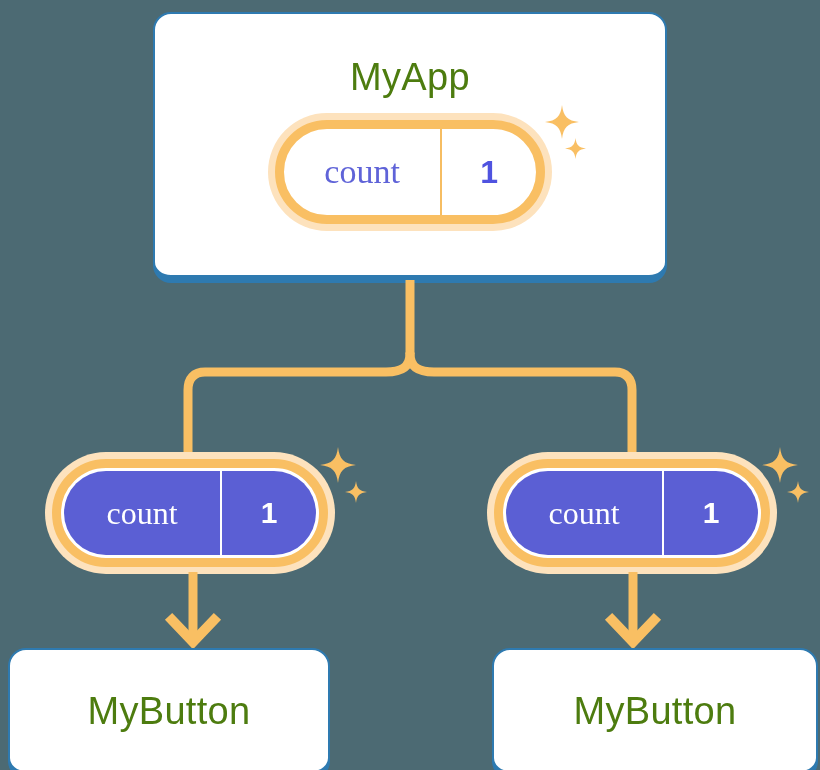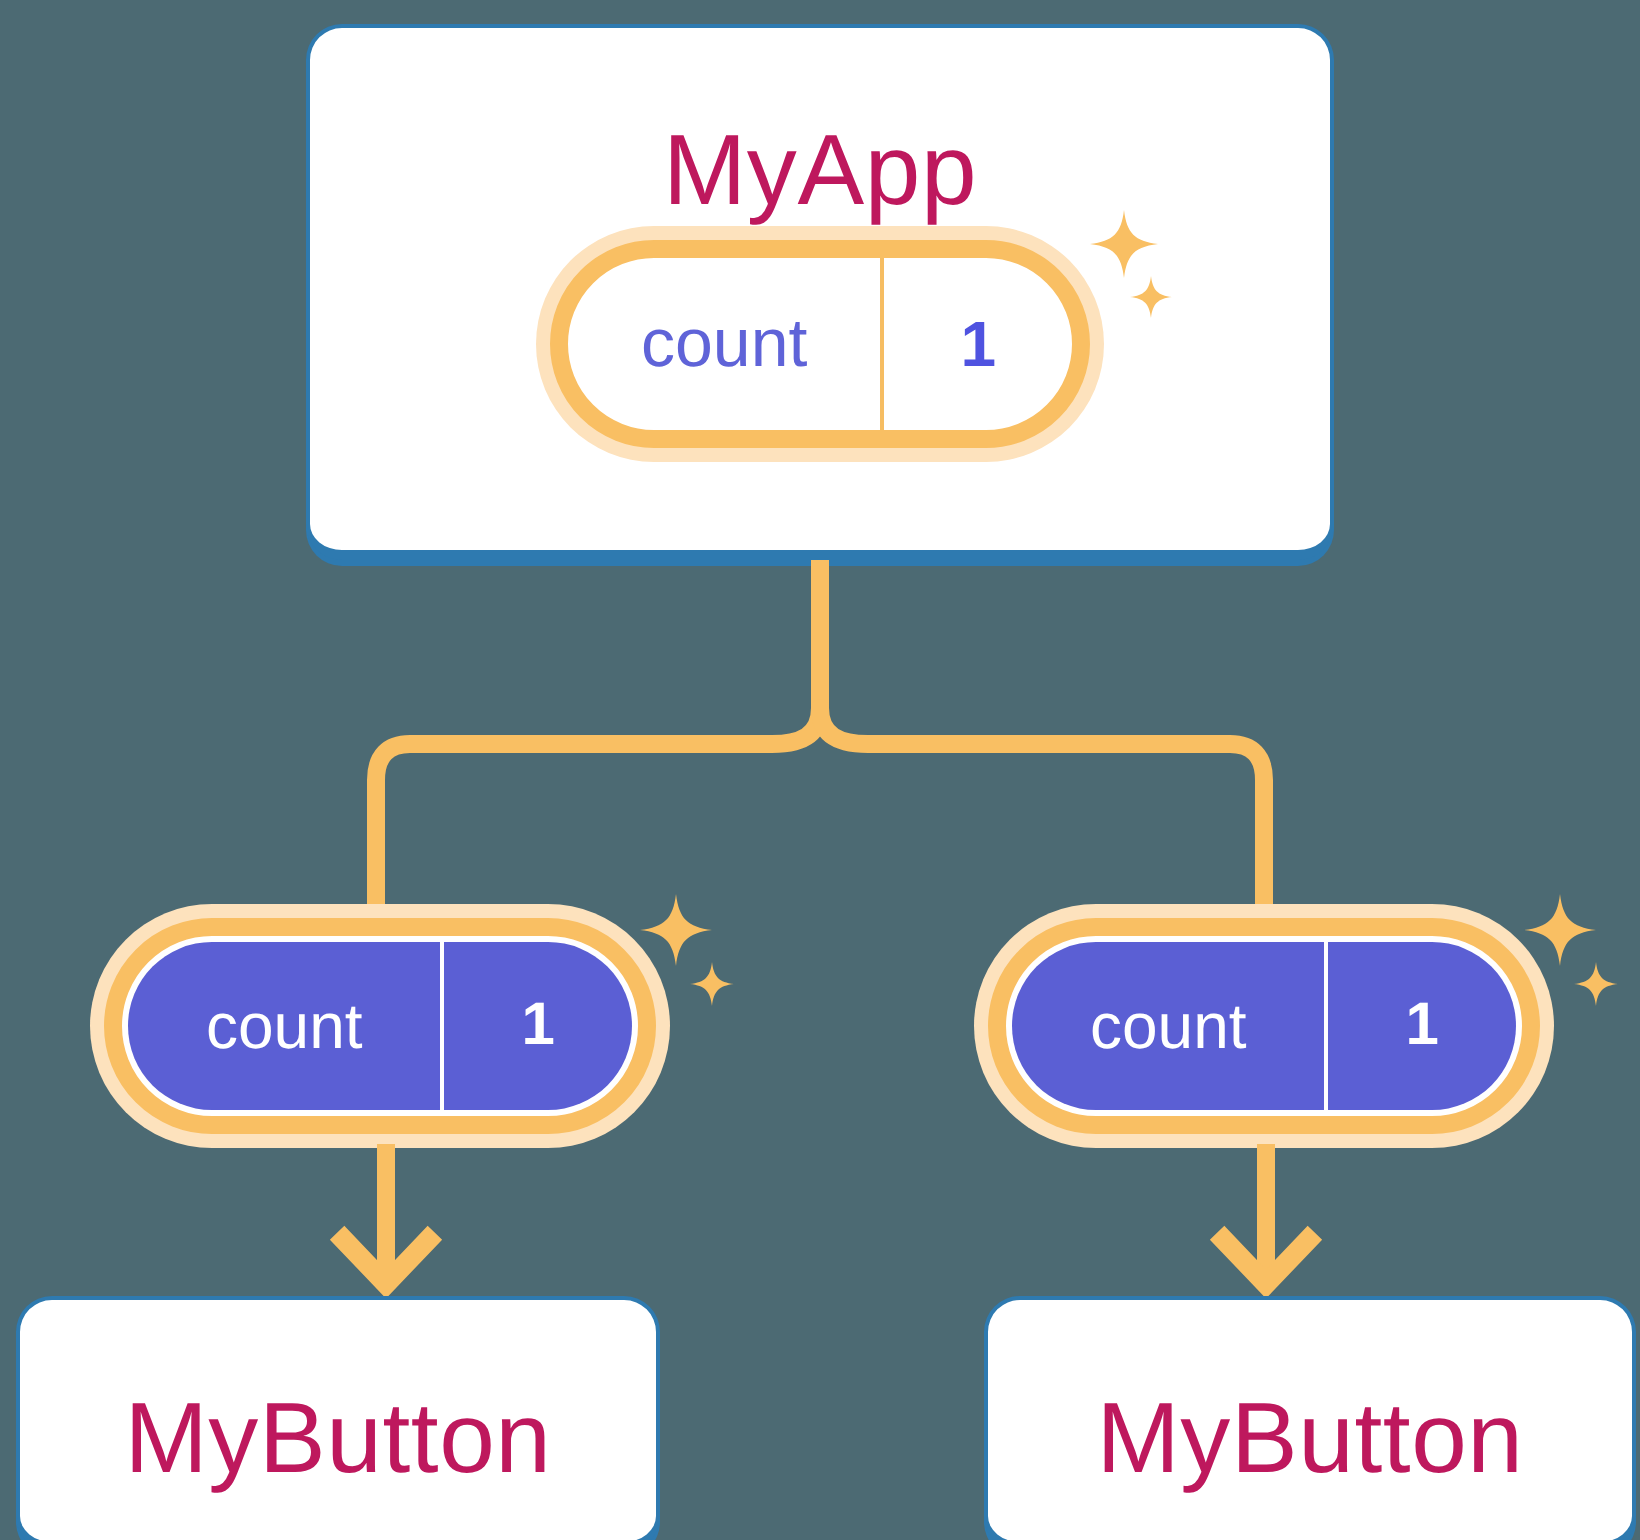--- a/index.html
+++ b/index.html
@@ -25,22 +25,22 @@
     border: 2px solid #2e7ab0;
     border-bottom-width: 5px;
     box-shadow: 0 3px 0 0 #2e7ab0;
   }
 
   .card-title {
     position: absolute;
     left: 0;
     right: 0;
     text-align: center;
-    color: #be185d;
-    font-size: 50px;
+    color: #4d7c0f;
+    font-size: 38px;
     font-weight: 400;
     letter-spacing: 0.3px;
     white-space: nowrap;
   }
 
   
   .pill {
     position: absolute;
     box-sizing: border-box;
     border-radius: 999px;
@@ -74,21 +74,21 @@
   }
   .pill-purple .pill-inner { background: #5b5fd4; }
 
   .pill-key, .pill-val {
     display: flex;
     align-items: center;
     justify-content: center;
     font-weight: 400;
     line-height: 1;
   }
-  .pill-key { flex: 0 0 62%; }
+  .pill-key { flex: 0 0 62%; font-family: Liberation Serif, serif; }
   .pill-val { flex: 1; }
 
   
   .pill-divider {
     width: 2px;
     align-self: stretch;
     flex: 0 0 2px;
   }
   .pill-white .pill-divider { background: #f6bd62; }
   .pill-purple .pill-divider { background: #ffffff; }

